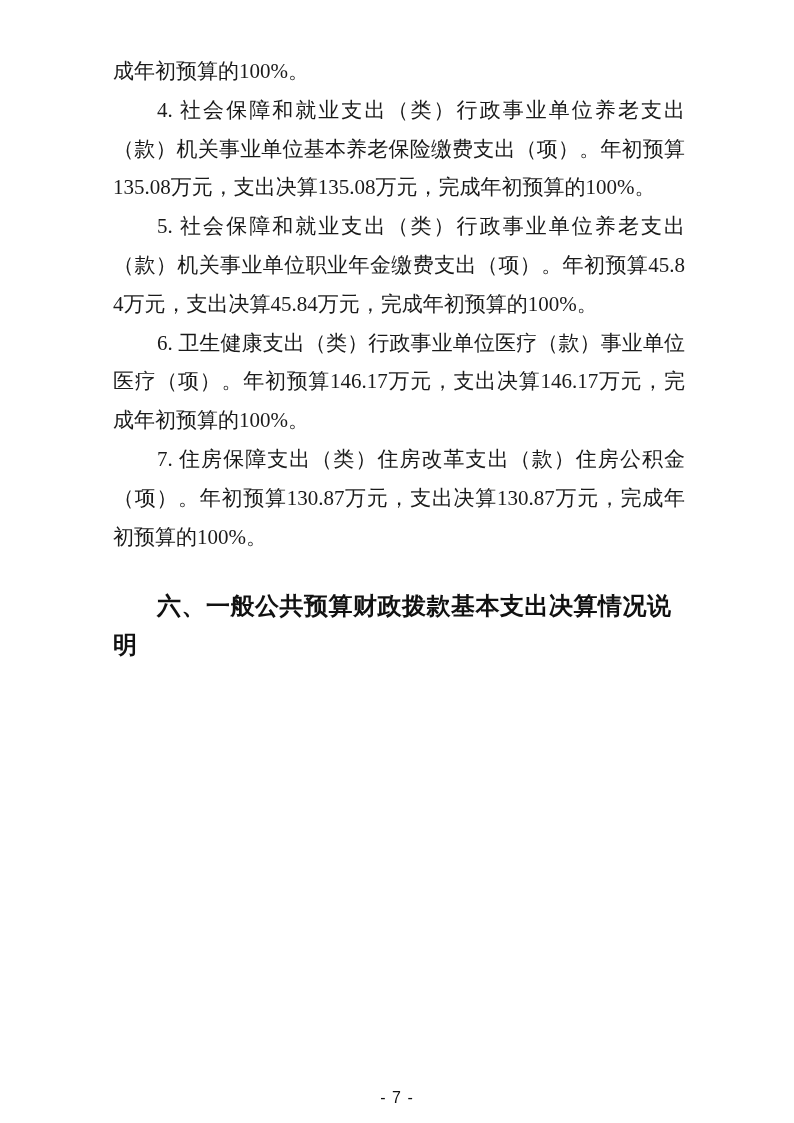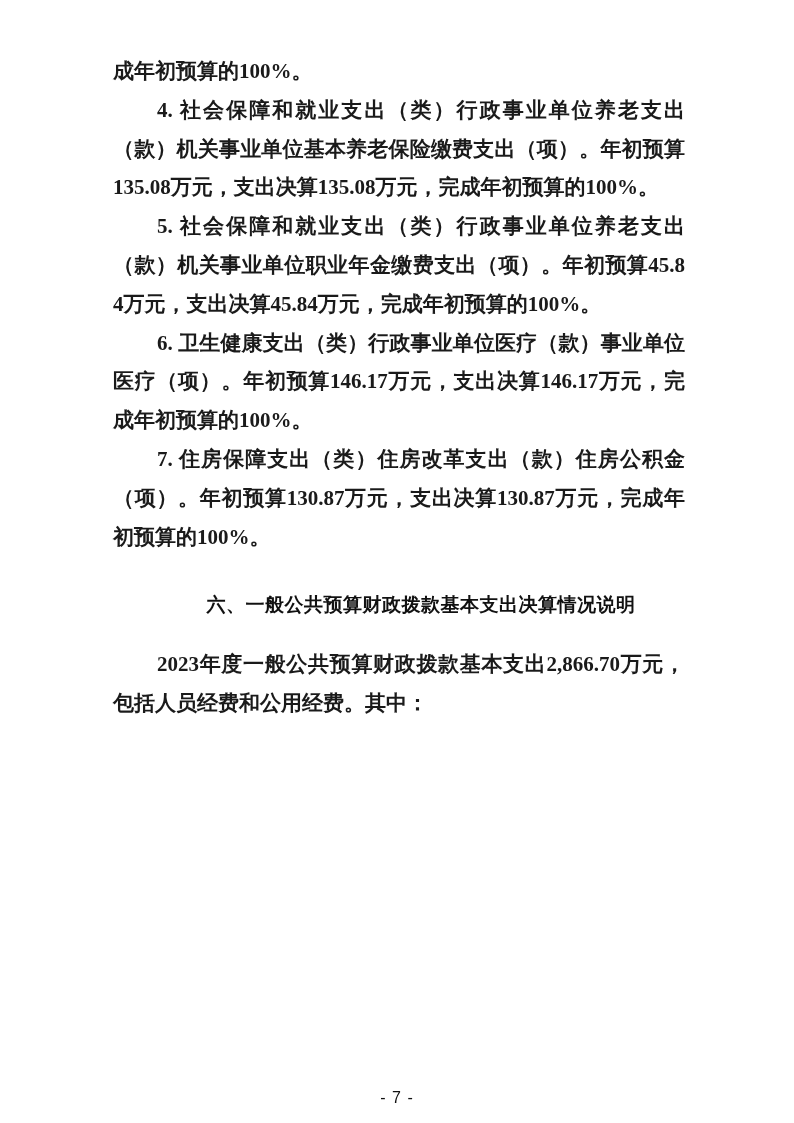--- a/index.html
+++ b/index.html
@@ -27,34 +27,32 @@
     font-family: "Liberation Serif", "DejaVu Serif", serif;
     font-size: 21px;
     line-height: 38.8px;
   }
   .para {
     margin: 0;
     text-align: justify;
     text-justify: inter-character;
     text-indent: 44px;
     word-break: break-all;
-    font-weight: bold;
   }
   .para.continuation {
     text-indent: 0;
   }
   .heading {
     margin: 31px 0 19px 0;
     text-indent: 44px;
-    font-family: Liberation Mono, monospace;
+    font-family: Liberation Sans, sans-serif;
     font-weight: 700;
-    font-size: 19px;
+    font-size: 24px;
     color: #111111;
     letter-spacing: 0.5px;
-    text-align: center;
   }
   .footer {
     position: absolute;
     top: 1089px;
     left: 0;
     width: 794px;
     text-align: center;
     font-family: "Liberation Sans", "DejaVu Sans", sans-serif;
     font-size: 16px;
     letter-spacing: 1px;
@@ -72,20 +70,19 @@
     <p class="para">4. 社会保障和就业支出（类）行政事业单位养老支出（款）机关事业单位基本养老保险缴费支出（项）。年初预算135.08万元，支出决算135.08万元，完成年初预算的100%。</p>
 
     <p class="para">5. 社会保障和就业支出（类）行政事业单位养老支出（款）机关事业单位职业年金缴费支出（项）。年初预算45.84万元，支出决算45.84万元，完成年初预算的100%。</p>
 
     <p class="para">6. 卫生健康支出（类）行政事业单位医疗（款）事业单位医疗（项）。年初预算146.17万元，支出决算146.17万元，完成年初预算的100%。</p>
 
     <p class="para">7. 住房保障支出（类）住房改革支出（款）住房公积金（项）。年初预算130.87万元，支出决算130.87万元，完成年初预算的100%。</p>
 
     <h2 class="heading">六、一般公共预算财政拨款基本支出决算情况说明</h2>
 
-    <p class="para">2023年度一般公共预算财政拨款基本支出2,866.70万元，包括人员经费和公用经费。其中：</p>
 
 
 
   </div>
 
   <div class="footer">- 7 -</div>
 </div>
 
 </body></html>

